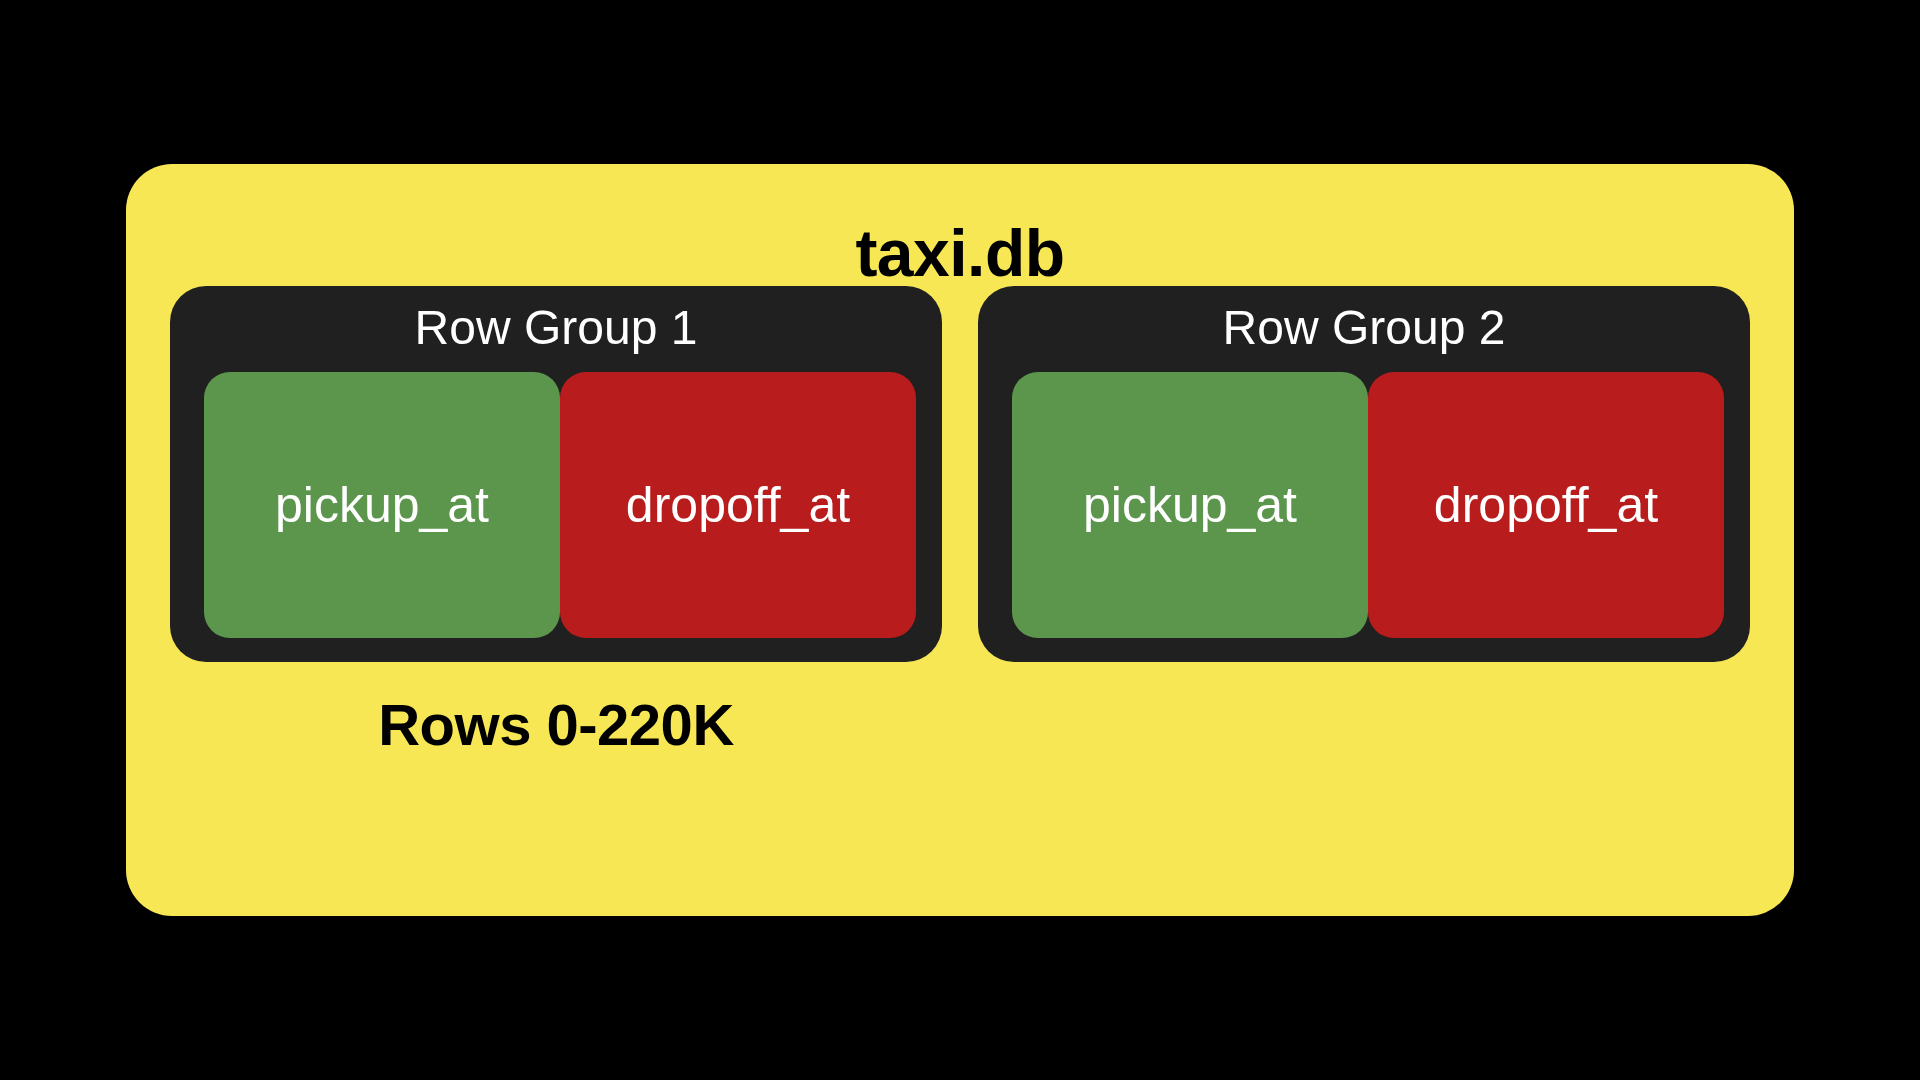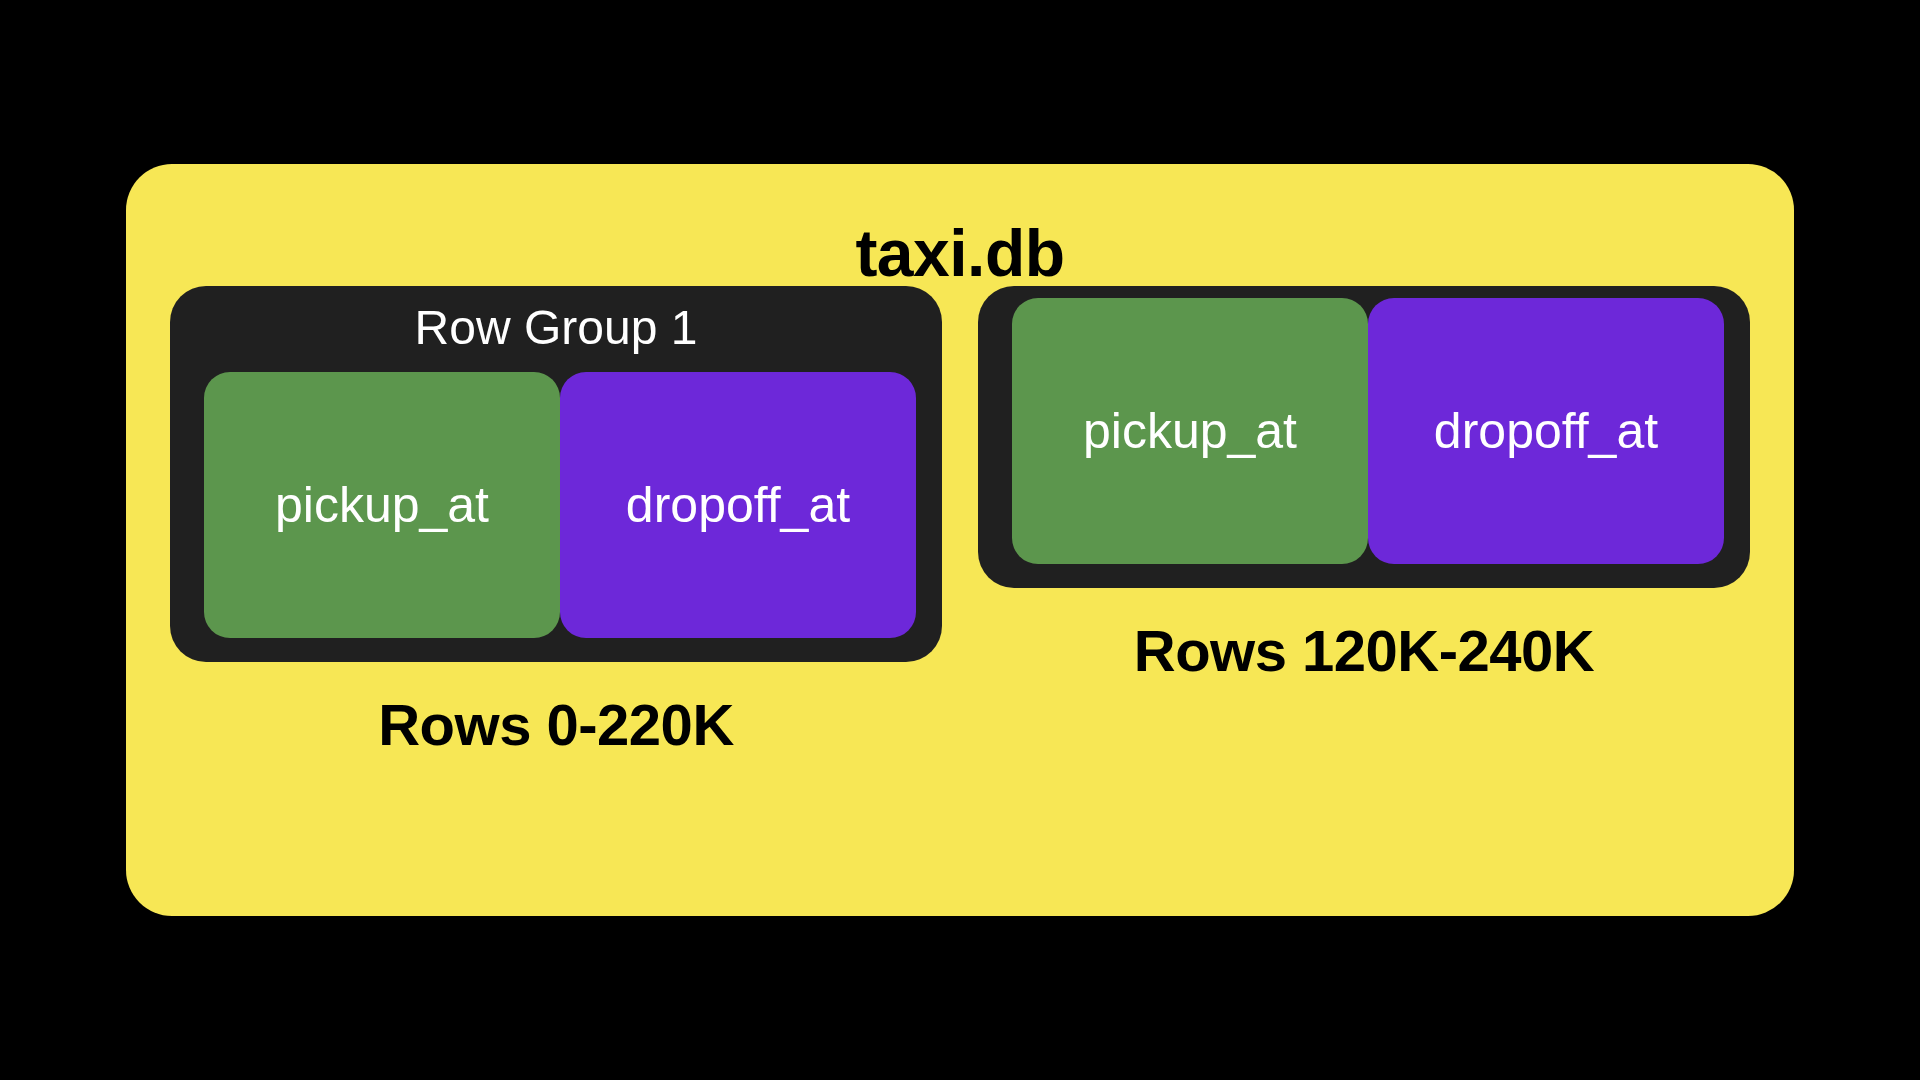--- a/index.html
+++ b/index.html
@@ -95,21 +95,21 @@
     justify-content: center;
     color: #FFFFFF;
     font-size: 50px;
     font-weight: normal;
     line-height: 1.1;
     white-space: nowrap;
     overflow: hidden;
   }
 
   .col-chunk.green { background: #5C964D; }
-  .col-chunk.red   { background: #6d28d9; }
+  .col-chunk.red   { background: #b91c1c; }
 
   
   .rows-label {
     font-size: 58px;
     font-weight: bold;
     color: #000000;
     letter-spacing: -0.5px;
     line-height: 1.0;
     margin-top: 34px;
     text-align: center;
@@ -131,22 +131,22 @@
         <div class="columns-row">
           <div class="col-chunk green">pickup_at</div>
           <div class="col-chunk red">dropoff_at</div>
         </div>
       </div>
       <div class="rows-label">Rows 0-220K</div>
     </div>
 
     <div class="group-col">
       <div class="row-group">
+        <div class="row-group-title">Row Group 2</div>
         <div class="columns-row">
           <div class="col-chunk green">pickup_at</div>
           <div class="col-chunk red">dropoff_at</div>
         </div>
       </div>
-      <div class="rows-label">Rows 120K-240K</div>
     </div>
 
   </div>
 </div>
 
 </body></html>

